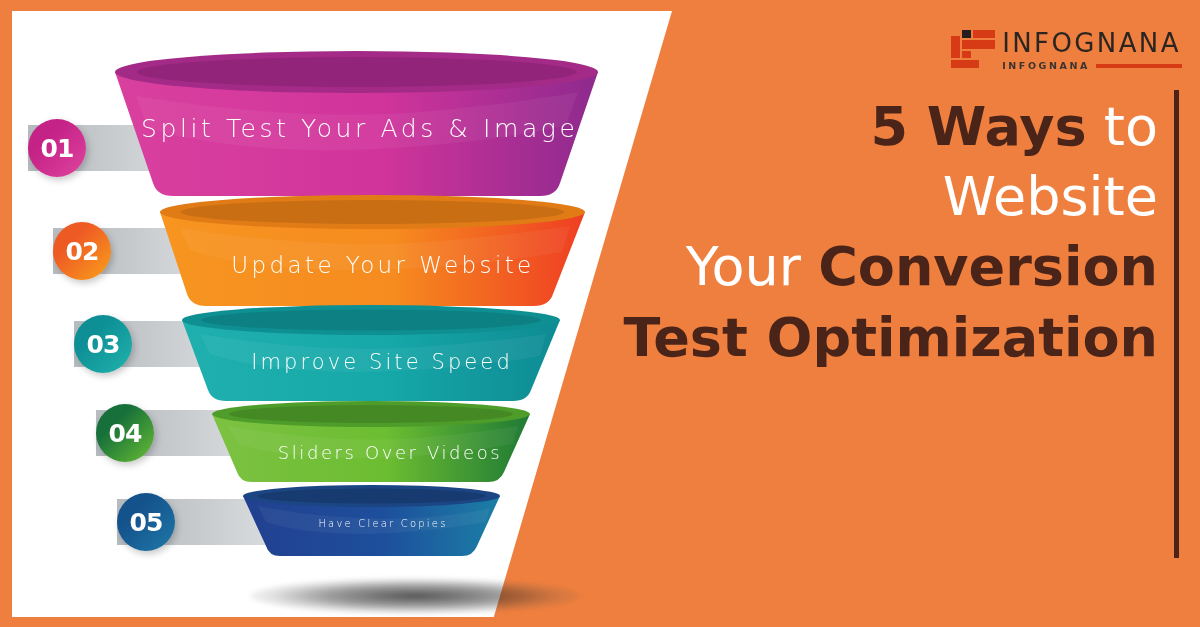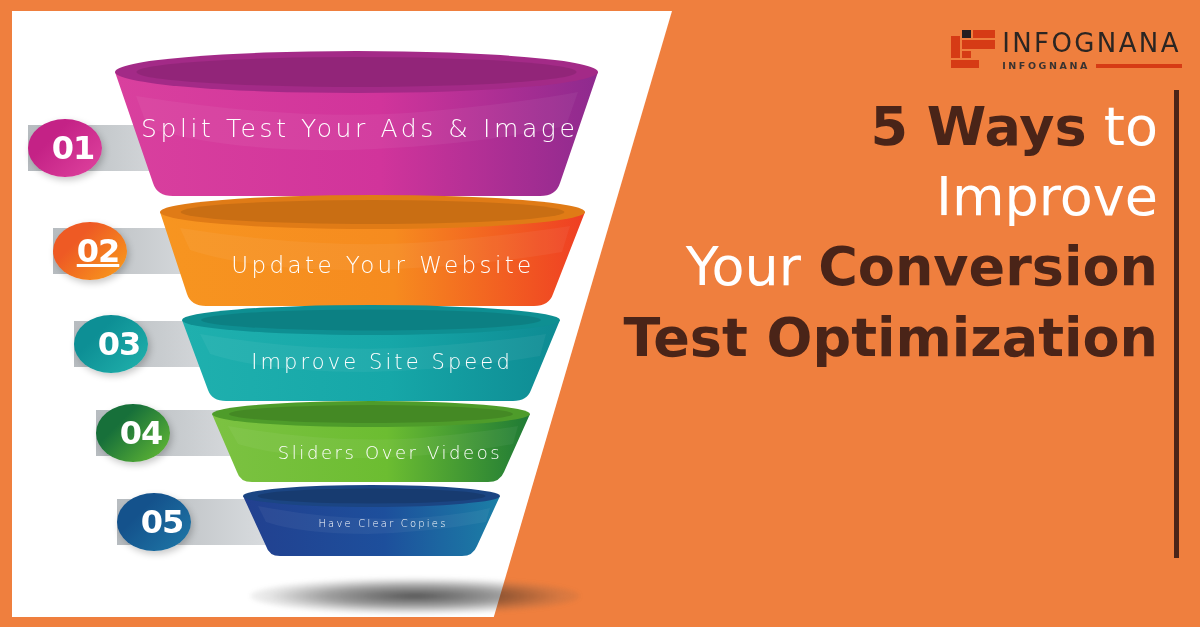--- a/index.html
+++ b/index.html
@@ -30,24 +30,23 @@
   
   .num-row{position:absolute;height:46px;}
   .num-bar{
     position:absolute;left:0;top:0;height:46px;width:100%;
     background:linear-gradient(90deg,#b7bcc0 0%,#c3c7ca 22%,#d7dadd 48%,#eef0f1 72%,#ffffff 96%);
   }
   .num-badge{
     position:absolute;top:50%;left:0;transform:translate(0,-50%);
     width:58px;height:58px;border-radius:50%;
     display:flex;align-items:center;justify-content:center;
-    color:#fff;font-weight:bold;font-size:32px;letter-spacing:-1px;
+    color:#fff;font-weight:bold;font-size:25px;letter-spacing:-1px;
     font-family:"DejaVu Sans","Liberation Sans",sans-serif;
     box-shadow:2px 3px 7px rgba(0,0,0,.22);
-    padding-left:16px;
   }
 
   
   .funnel{position:absolute;left:0;top:0;width:672px;height:620px;}
 
   
   .title-block{
     position:absolute;right:42px;top:92px;width:620px;
     text-align:right;
     font-family:"DejaVu Sans","Liberation Sans",sans-serif;
@@ -93,21 +92,21 @@
   <div class="white-panel"></div>
 
   <div class="num-row" style="left:28px;top:125px;width:300px;">
     <div class="num-bar"></div>
     <div class="num-badge" id="badge0" style="background: linear-gradient(135deg, rgb(196, 34, 134) 0%, rgb(196, 34, 134) 32%, rgb(224, 68, 159) 100%);">
       <span>01</span>
     </div>
   </div>
   <div class="num-row" style="left:53px;top:228px;width:300px;">
     <div class="num-bar"></div>
-    <div class="num-badge" id="badge1" style="background: linear-gradient(135deg, rgb(238, 90, 36) 0%, rgb(238, 90, 36) 32%, rgb(249, 160, 27) 100%); text-decoration: underline;">
+    <div class="num-badge" id="badge1" style="background: linear-gradient(135deg, rgb(238, 90, 36) 0%, rgb(238, 90, 36) 32%, rgb(249, 160, 27) 100%);">
       <span>02</span>
     </div>
   </div>
   <div class="num-row" style="left:74px;top:321px;width:300px;">
     <div class="num-bar"></div>
     <div class="num-badge" id="badge2" style="background: linear-gradient(135deg, rgb(13, 143, 149) 0%, rgb(13, 143, 149) 32%, rgb(34, 179, 173) 100%);">
       <span>03</span>
     </div>
   </div>
   <div class="num-row" style="left:96px;top:410px;width:300px;">
@@ -196,21 +195,21 @@
   </svg>
 
   <div class="layer-label" style="left:0;top:113px;width:712px;font-size:25px;letter-spacing:3.6px;line-height:1.28;">Split Test Your Ads &amp; Images</div>
   <div class="layer-label" style="left:0;top:252px;width:742px;font-size:23px;letter-spacing:3.4px;">Update Your Website</div>
   <div class="layer-label" style="left:0;top:350px;width:740px;font-size:21px;letter-spacing:3.1px;">Improve Site Speed</div>
   <div class="layer-label" style="left:8px;top:442px;width:740px;font-size:18px;letter-spacing:2.6px;">Sliders Over Videos</div>
   <div class="layer-label" style="left:0;top:518px;width:742px;font-size:10px;letter-spacing:2.2px;">Have Clear Copies</div>
 
   <div class="title-block">
     <span class="tline"><span class="t-dark">5 Ways</span> <span class="t-light">to</span></span>
-    <span class="tline"><span class="t-light">Improve</span></span>
+    <span class="tline"><span class="t-light">Website</span></span>
     <span class="tline"><span class="t-light">Your</span> <span class="t-dark">Conversion</span></span>
     <span class="tline"><span class="t-dark">Test Optimization</span></span>
   </div>
   <div class="title-rule"></div>
 
   <div class="logo">
     <div class="logo-mark">
       <i class="logo-m1"></i>
         <i class="logo-m2"></i>
         <i class="logo-m3"></i>

